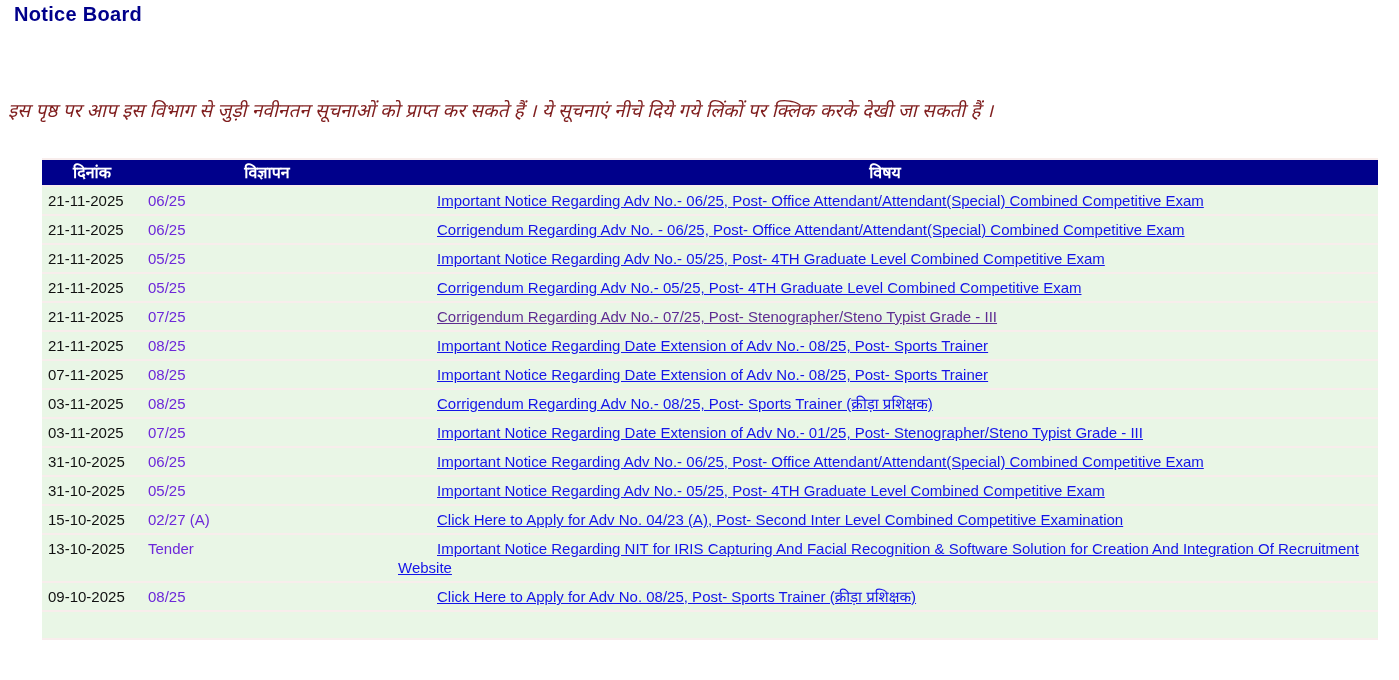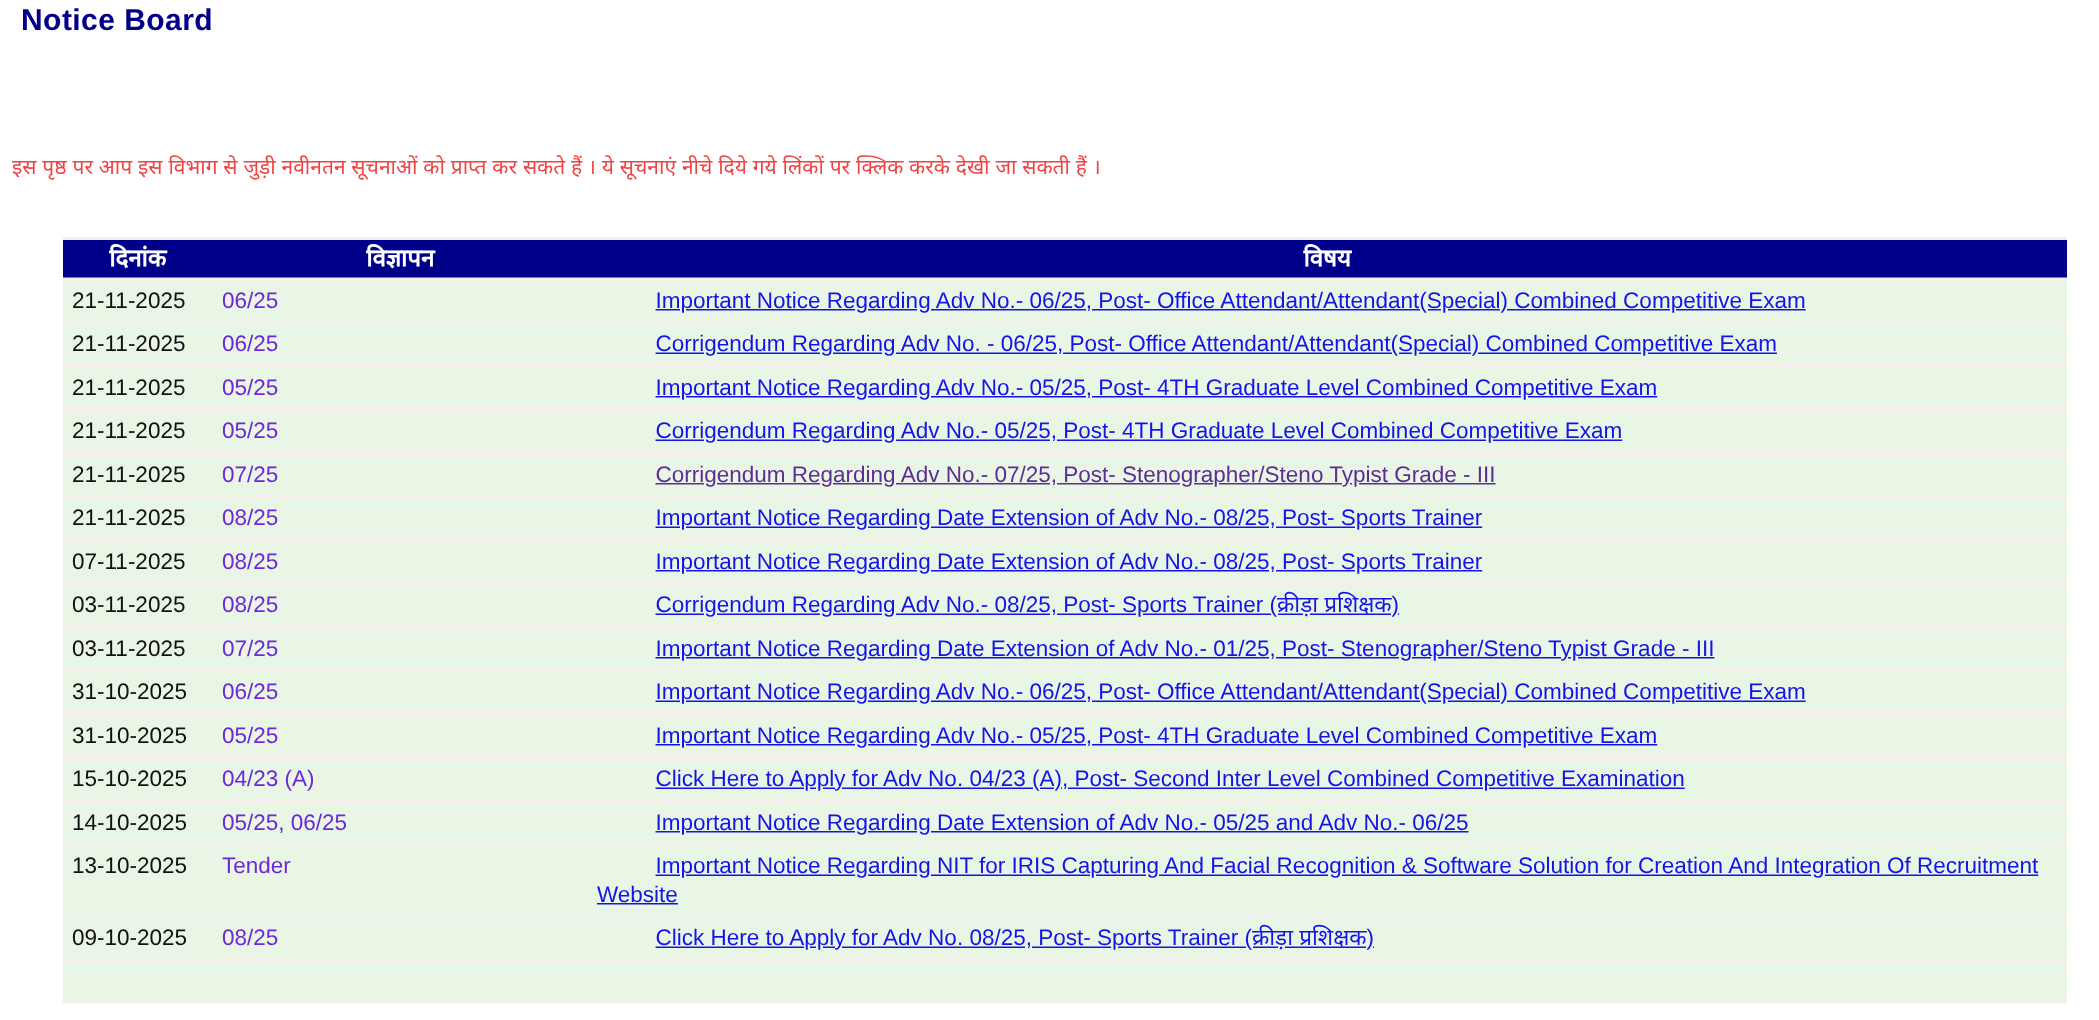--- a/index.html
+++ b/index.html
@@ -12,23 +12,24 @@
   }
   .page-title {
     margin: 3px 0 0 14px;
     font-size: 20px;
     font-weight: bold;
     color: var(--title-color, #00008B);
     letter-spacing: 0.3px;
   }
   .intro {
     margin: 72px 8px 0 8px;
-    font-size: 14px;
+    font-size: 19px;
     line-height: 26px;
-    color: #ef4444;
+    color: #7f1d1d;
+    font-style: italic;
   }
   .notice-table {
     margin: 34px 21px 0 42px;
     width: 1336px;
     border-collapse: separate;
     border-spacing: 0 2px;
     background: var(--separator-color, #F8EDEC);
   }
   .notice-table th {
     background: var(--header-bg, #00008B);
@@ -127,27 +128,22 @@
     <td class="c-adv">06/25</td>
     <td class="c-subject"><a href="#" class="notice-link">Important Notice Regarding Adv No.- 06/25, Post- Office Attendant/Attendant(Special) Combined Competitive Exam</a></td>
   </tr>
       <tr>
     <td class="c-date">31-10-2025</td>
     <td class="c-adv">05/25</td>
     <td class="c-subject"><a href="#" class="notice-link">Important Notice Regarding Adv No.- 05/25, Post- 4TH Graduate Level Combined Competitive Exam</a></td>
   </tr>
       <tr>
     <td class="c-date">15-10-2025</td>
-    <td class="c-adv">04/23 (A)</td>
+    <td class="c-adv">02/27 (A)</td>
     <td class="c-subject"><a href="#" class="notice-link">Click Here to Apply for Adv No. 04/23 (A), Post- Second Inter Level Combined Competitive Examination</a></td>
-  </tr>
-      <tr>
-    <td class="c-date">14-10-2025</td>
-    <td class="c-adv">05/25, 06/25</td>
-    <td class="c-subject"><a href="#" class="notice-link">Important Notice Regarding Date Extension of Adv No.- 05/25 and Adv No.- 06/25</a></td>
   </tr>
       <tr>
     <td class="c-date">13-10-2025</td>
     <td class="c-adv">Tender</td>
     <td class="c-subject"><a href="#" class="notice-link">Important Notice Regarding NIT for IRIS Capturing And Facial Recognition &amp; Software Solution for Creation And Integration Of Recruitment Website</a></td>
   </tr>
       <tr>
     <td class="c-date">09-10-2025</td>
     <td class="c-adv">08/25</td>
     <td class="c-subject"><a href="#" class="notice-link">Click Here to Apply for Adv No. 08/25, Post- Sports Trainer (क्रीड़ा प्रशिक्षक)</a></td>

